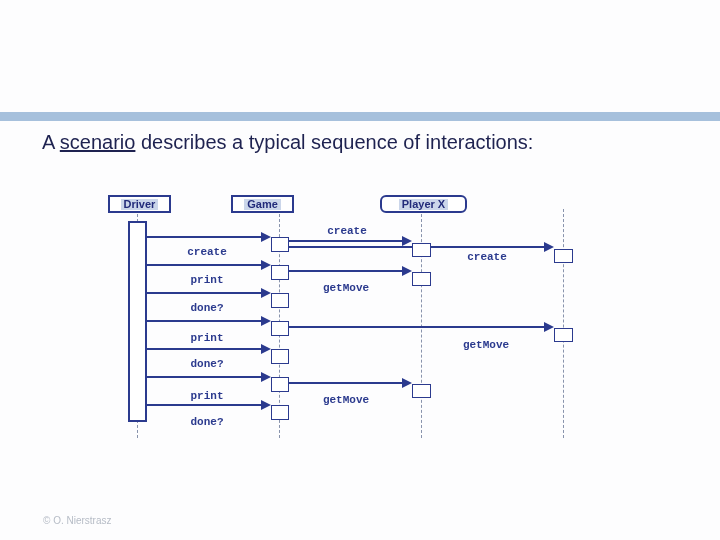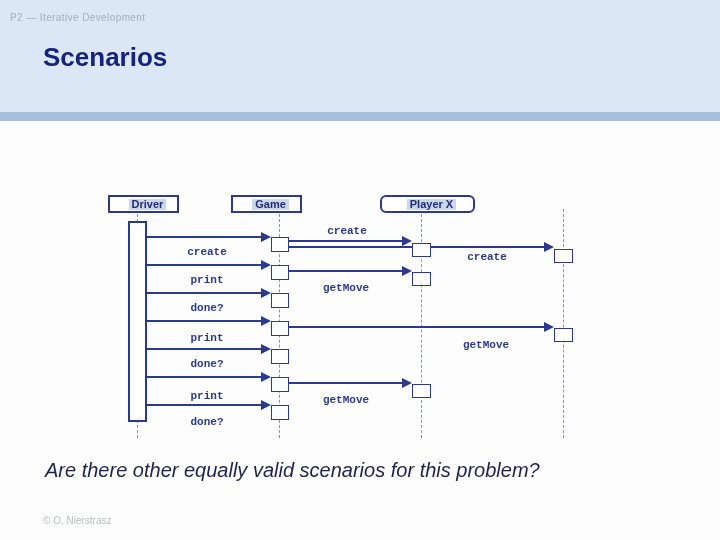--- a/index.html
+++ b/index.html
@@ -12,41 +12,38 @@
   .bar{position:absolute;left:0;top:112px;width:720px;height:9px;background:#a6c0dc;}
   .bodyline{position:absolute;left:42px;top:131px;font-size:20px;color:#1e2250;}
   .bodyline .ul{text-decoration:underline;}
   .question{position:absolute;left:45px;top:459px;font-size:20px;font-style:italic;color:#1e2250;}
   .credit{position:absolute;left:43px;top:515px;font-size:10px;color:#b6bcc6;}
   .pagenum{position:absolute;right:20px;top:545px;font-size:17px;color:#a9a9a9;font-weight:bold;}
 
   .diagram{position:absolute;left:0;top:0;width:720px;height:540px;}
   .lifeline{position:absolute;width:0;border-left:1px dashed #8893ac;}
   .obj-box{position:absolute;background:#fff;border:2px solid #2b3a8e;
-           display:flex;align-items:center;justify-content:center;padding-left:8px;}
+           display:flex;align-items:center;justify-content:center;}
   .obj-label{font-size:11px;font-weight:bold;color:#222b7a;background:#cbd6ea;
              padding:0 3px;line-height:11px;white-space:nowrap;}
   .act-bar{position:absolute;background:#fff;border:2px solid #2b3a8e;box-sizing:border-box;}
   .msg-line{position:absolute;height:2px;background:#2b3a8e;}
   .msg-head{position:absolute;width:0;height:0;border-top:5px solid transparent;
             border-bottom:5px solid transparent;border-left:10px solid #2b3a8e;}
   .sq{position:absolute;background:#fff;border:1.5px solid #2b3a8e;box-sizing:border-box;}
   .msg-label{position:absolute;transform:translateX(-50%);font-family:"Liberation Mono",monospace;
              font-weight:bold;font-size:11px;color:#2b3a8e;white-space:nowrap;}
 </style>
 </head>
 <body>
 
 <div class="slide">
-  <div class="topband">
-    <div class="kicker">P2 — Iterative Development</div>
-    <h1 class="title">Scenarios</h1>
-  </div>
   <div class="bar"></div>
 
+  <div class="bodyline"><span>A </span><span class="ul">scenario</span><span> describes a typical sequence of interactions:</span></div>
 
   <div class="diagram">
       <div class="lifeline" style="left: 137px; top: 209px; height: 229px;"></div>
       <div class="lifeline" style="left: 279px; top: 209px; height: 229px;"></div>
       <div class="lifeline" style="left: 421px; top: 209px; height: 229px;"></div>
       <div class="lifeline" style="left: 563px; top: 209px; height: 229px;"></div>
       <div class="act-bar" style="left: 128px; top: 221px; width: 19px; height: 201px;"></div>
       <div class="msg-line" style="left: 147px; top: 236px; width: 116px;"></div>
       <div class="msg-line" style="left: 289px; top: 240px; width: 115px;"></div>
       <div class="msg-line" style="left: 289px; top: 246px; width: 257px;"></div>
@@ -99,16 +96,15 @@
         <span class="obj-label">Driver</span>
       </div>
       <div class="obj-box" style="left: 231px; top: 195px; width: 59px; height: 14px;">
         <span class="obj-label">Game</span>
       </div>
       <div class="obj-box" style="left: 380px; top: 195px; width: 83px; height: 14px; border-radius: 6px;">
         <span class="obj-label">Player X</span>
       </div>
     </div>
 
-  <div class="question">Are there other equally valid scenarios for this problem?</div>
   <div class="credit">© O. Nierstrasz</div>
   <div class="pagenum">4.18</div>
 </div>
 
 </body></html>

